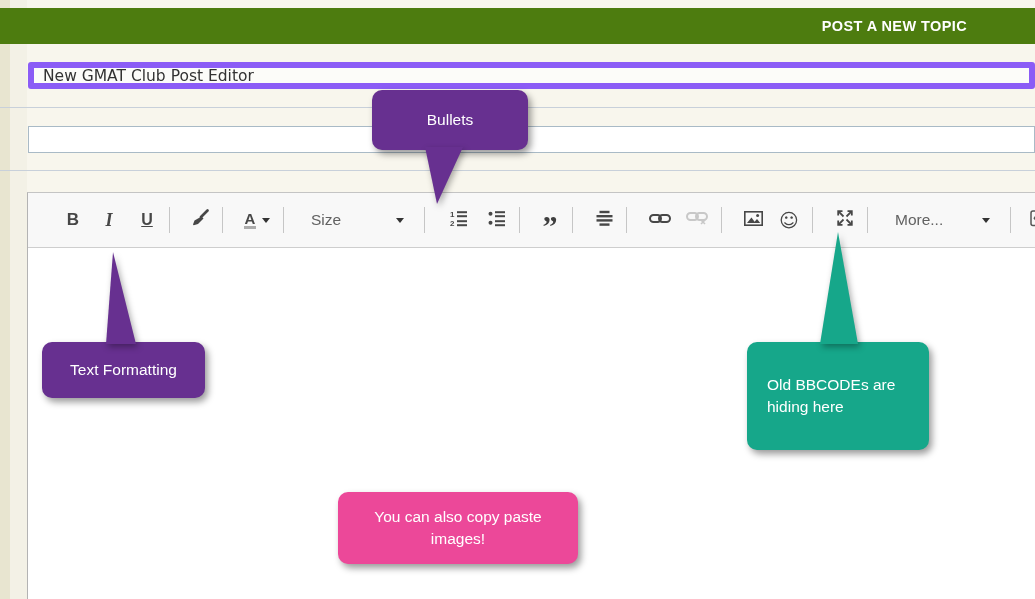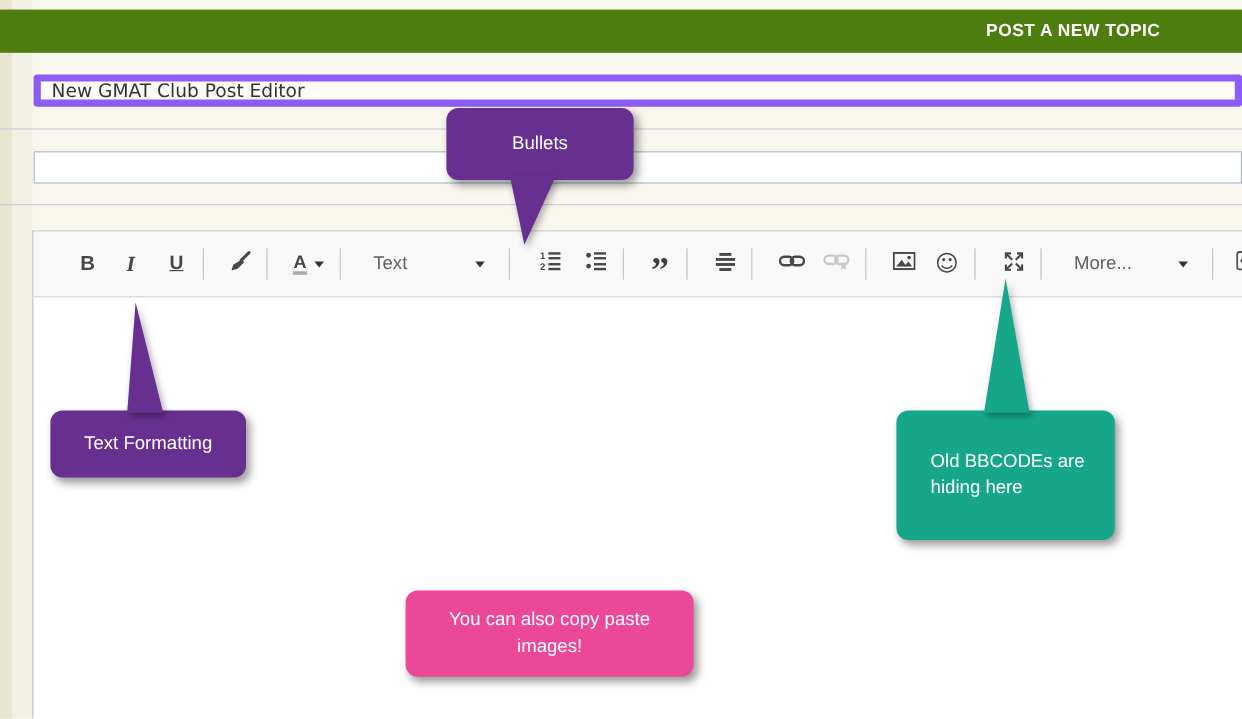--- a/index.html
+++ b/index.html
@@ -79,21 +79,21 @@
 
   
   .callout {
     position:absolute; color:#fff; font-size:15.5px; z-index:10;
     border-radius:10px; box-shadow:3px 4px 7px rgba(0,0,0,0.4);
     display:flex; align-items:center;
   }
   .callout .tail { position:absolute; overflow:visible; filter:drop-shadow(2px 3px 3px rgba(0,0,0,0.33)); }
   .co-bullets   { left:372px; top:90px;  width:156px; height:60px; background:#673090; justify-content:center; }
   .co-textfmt   { left:42px;  top:342px; width:163px; height:56px; background:#673090; justify-content:center; }
-  .co-bbcodes   { left:747px; top:342px; width:182px; height:108px; background:#16a78a; padding-left:20px;justify-content:center; }
+  .co-bbcodes   { left:747px; top:342px; width:182px; height:108px; background:#16a78a; padding-left:20px; }
   .co-bbcodes .txt { width:145px; line-height:22px; }
   .co-copypaste { left:338px; top:492px; width:240px; height:72px; background:#ec4899; justify-content:center; text-align:center; }
   .co-copypaste .txt { width:215px; line-height:22px; }
 </style>
 </head>
 <body>
 
 <div class="page">
 
   <div class="strip-outer"></div>
@@ -132,21 +132,21 @@
       <div class="tsep"></div>
 
       <div class="tbtn b-color">
         <span class="letterA">A</span>
         <span class="dd-arrow"></span>
       </div>
 
       <div class="tsep"></div>
 
       <div class="combo">
-        <span>Text</span>
+        <span>Size</span>
         <span class="dd-arrow"></span>
       </div>
 
       <div class="tsep"></div>
 
       <div class="tbtn b-ol">
         <span>
           <svg width="18" height="17" viewBox="0 0 18 17" fill="#474747">
             <text x="0" y="7" font-size="8" font-weight="bold" font-family="Liberation Sans">1</text>
             <rect x="7" y="1.2" width="10" height="2"></rect>

